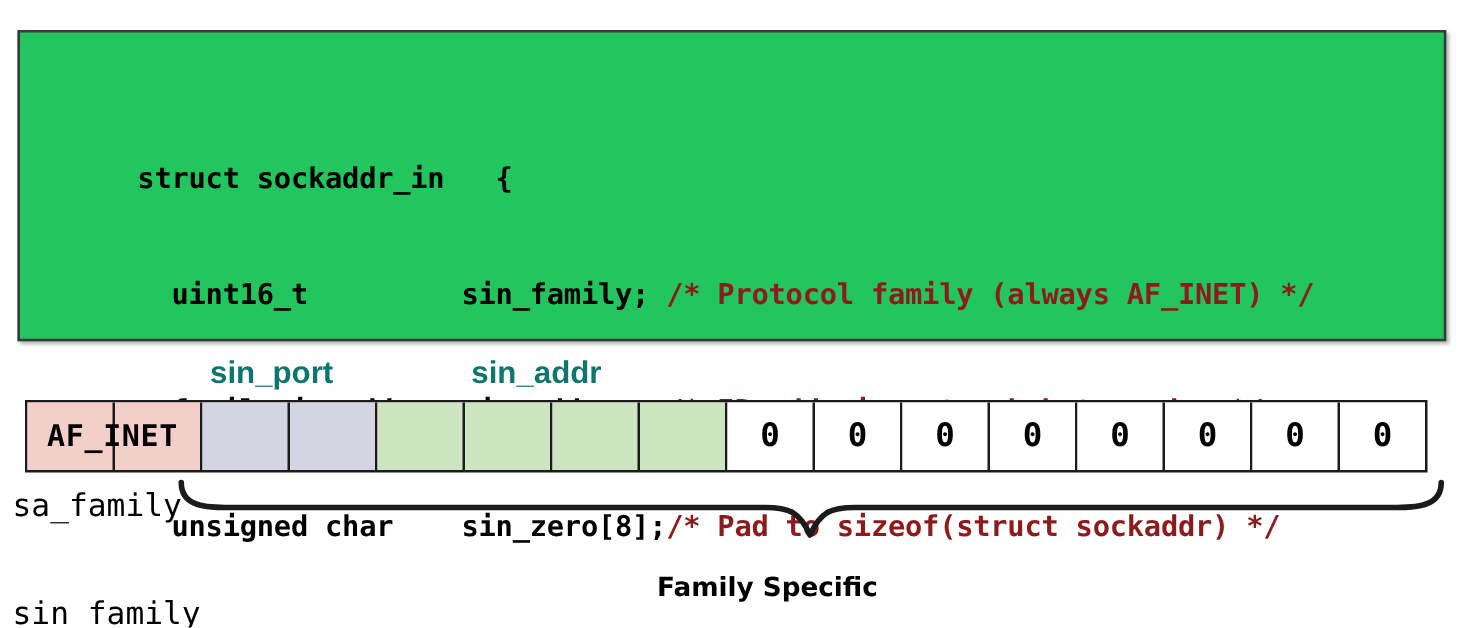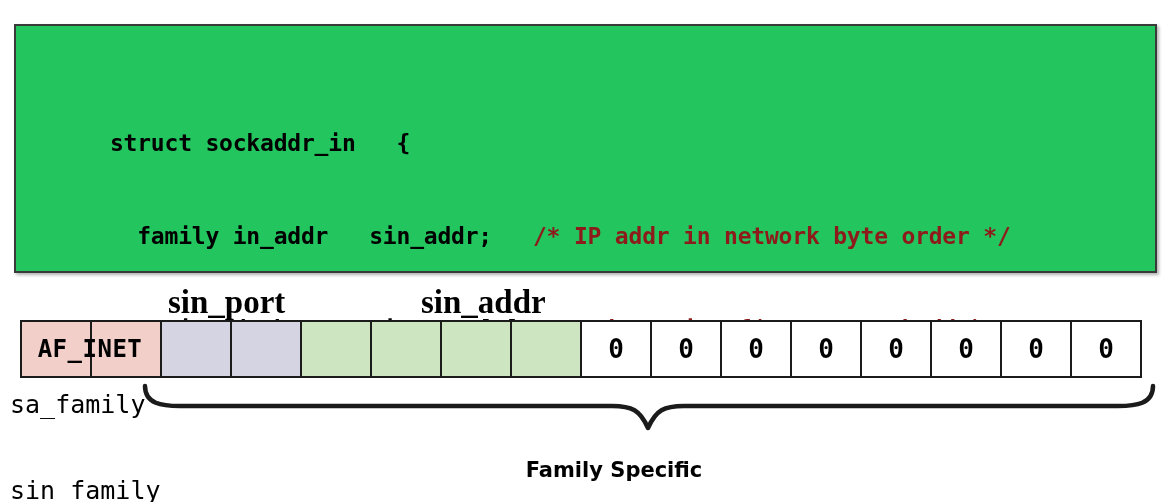--- a/index.html
+++ b/index.html
@@ -93,28 +93,28 @@
     font-size: 24px;
     font-weight: bold;
     color: #000000;
     pointer-events: none;
     letter-spacing: 0.5px;
   }
 
   
   .field-label {
     position: absolute;
-    font-family: Liberation Serif, serif;
-    font-size: 33px;
-    font-weight: bold;
-    color: #000000;
+    font-family: Liberation Sans, sans-serif;
+    font-size: 25px;
+    font-weight: bold;
+    color: #0f766e;
     white-space: nowrap;
   }
   #label-sin-port { left: 168px; top: 284px; }
-  #label-sin-addr { left: 377px; top: 284px; margin-left: 44px; }
+  #label-sin-addr { left: 377px; top: 284px; }
 
   
   .left-label {
     position: absolute;
     font-family: "DejaVu Sans Mono", monospace;
     font-size: 25px;
     font-weight: normal;
     color: #000000;
     white-space: nowrap;
   }
@@ -144,20 +144,23 @@
   }
   #family-specific-inner { margin-left: 130px; }
 </style>
 </head>
 <body>
 
 <div id="code-block">
   <div id="code-lines">
     <div class="code-line">
       <span class="code-decl">struct sockaddr_in   {</span><span class="code-comment"></span>
+    </div>
+    <div class="code-line">
+      <span class="code-decl">  uint16_t         sin_family; </span><span class="code-comment">/* Protocol family (always AF_INET) */</span>
     </div>
     <div class="code-line">
       <span class="code-decl">  family in_addr   sin_addr;   </span><span class="code-comment">/* IP addr in network byte order */</span>
     </div>
     <div class="code-line">
       <span class="code-decl">  unsigned char    sin_zero[8];</span><span class="code-comment">/* Pad to sizeof(struct sockaddr) */</span>
     </div>
     
   </div>
 </div>

